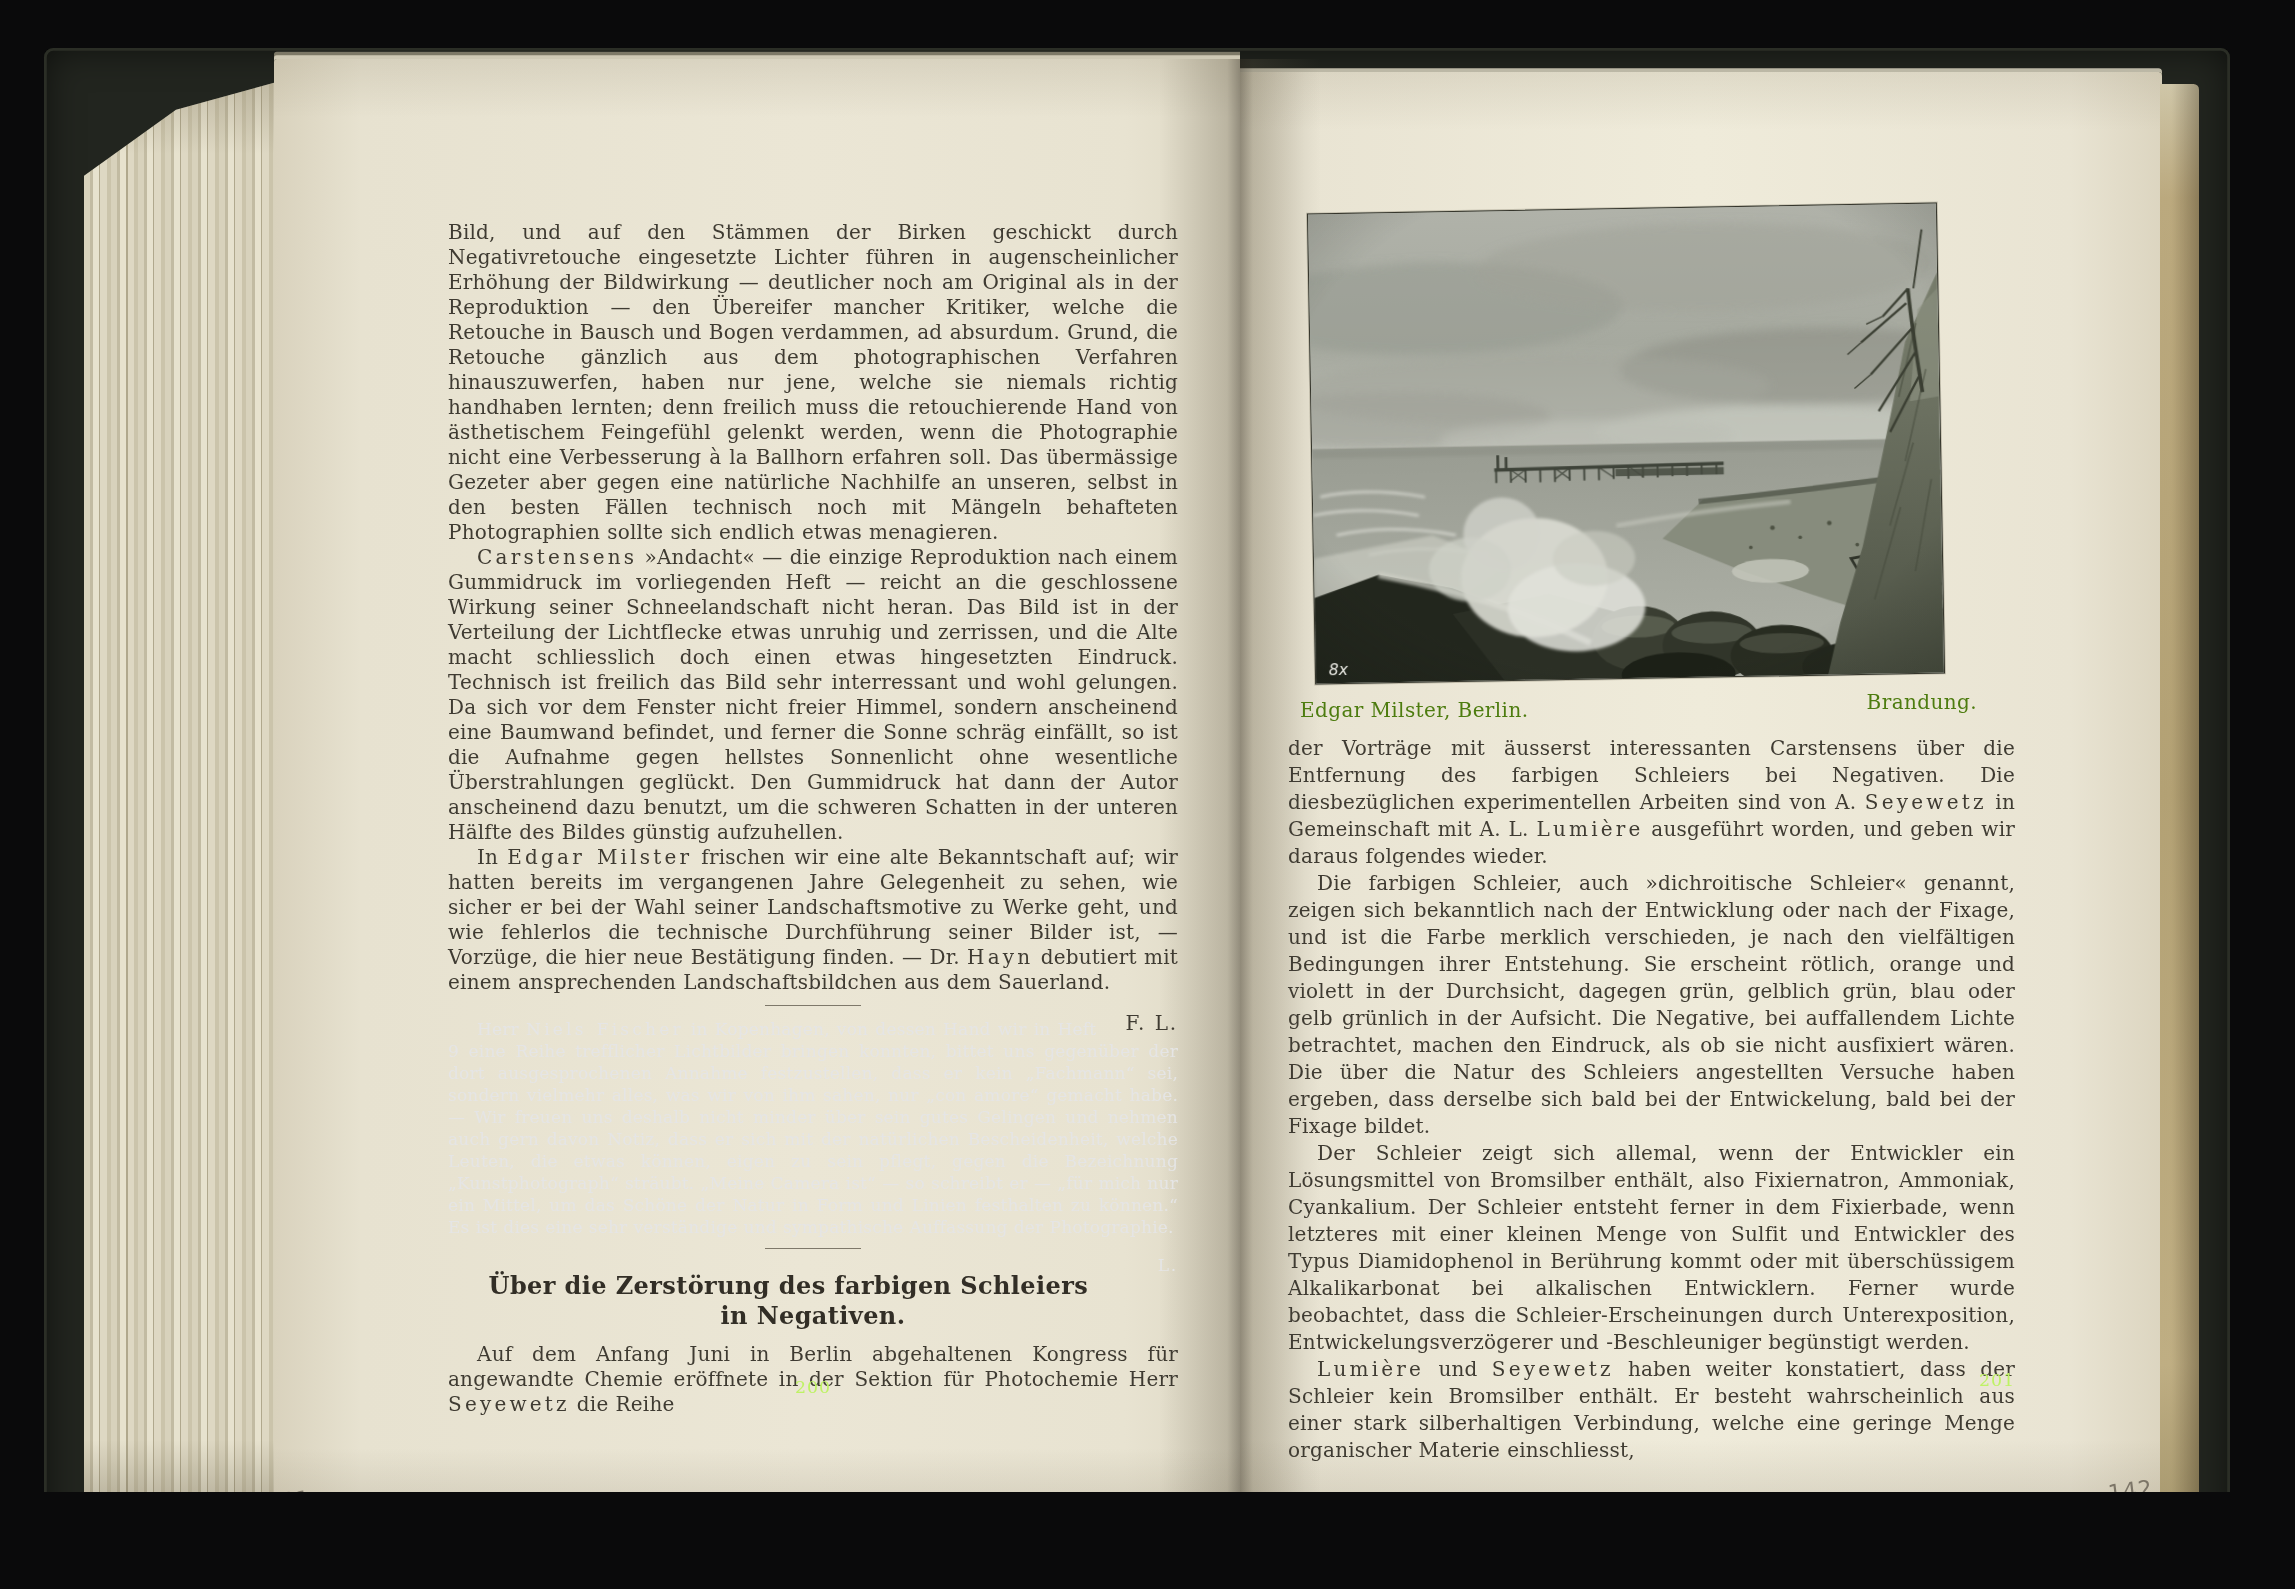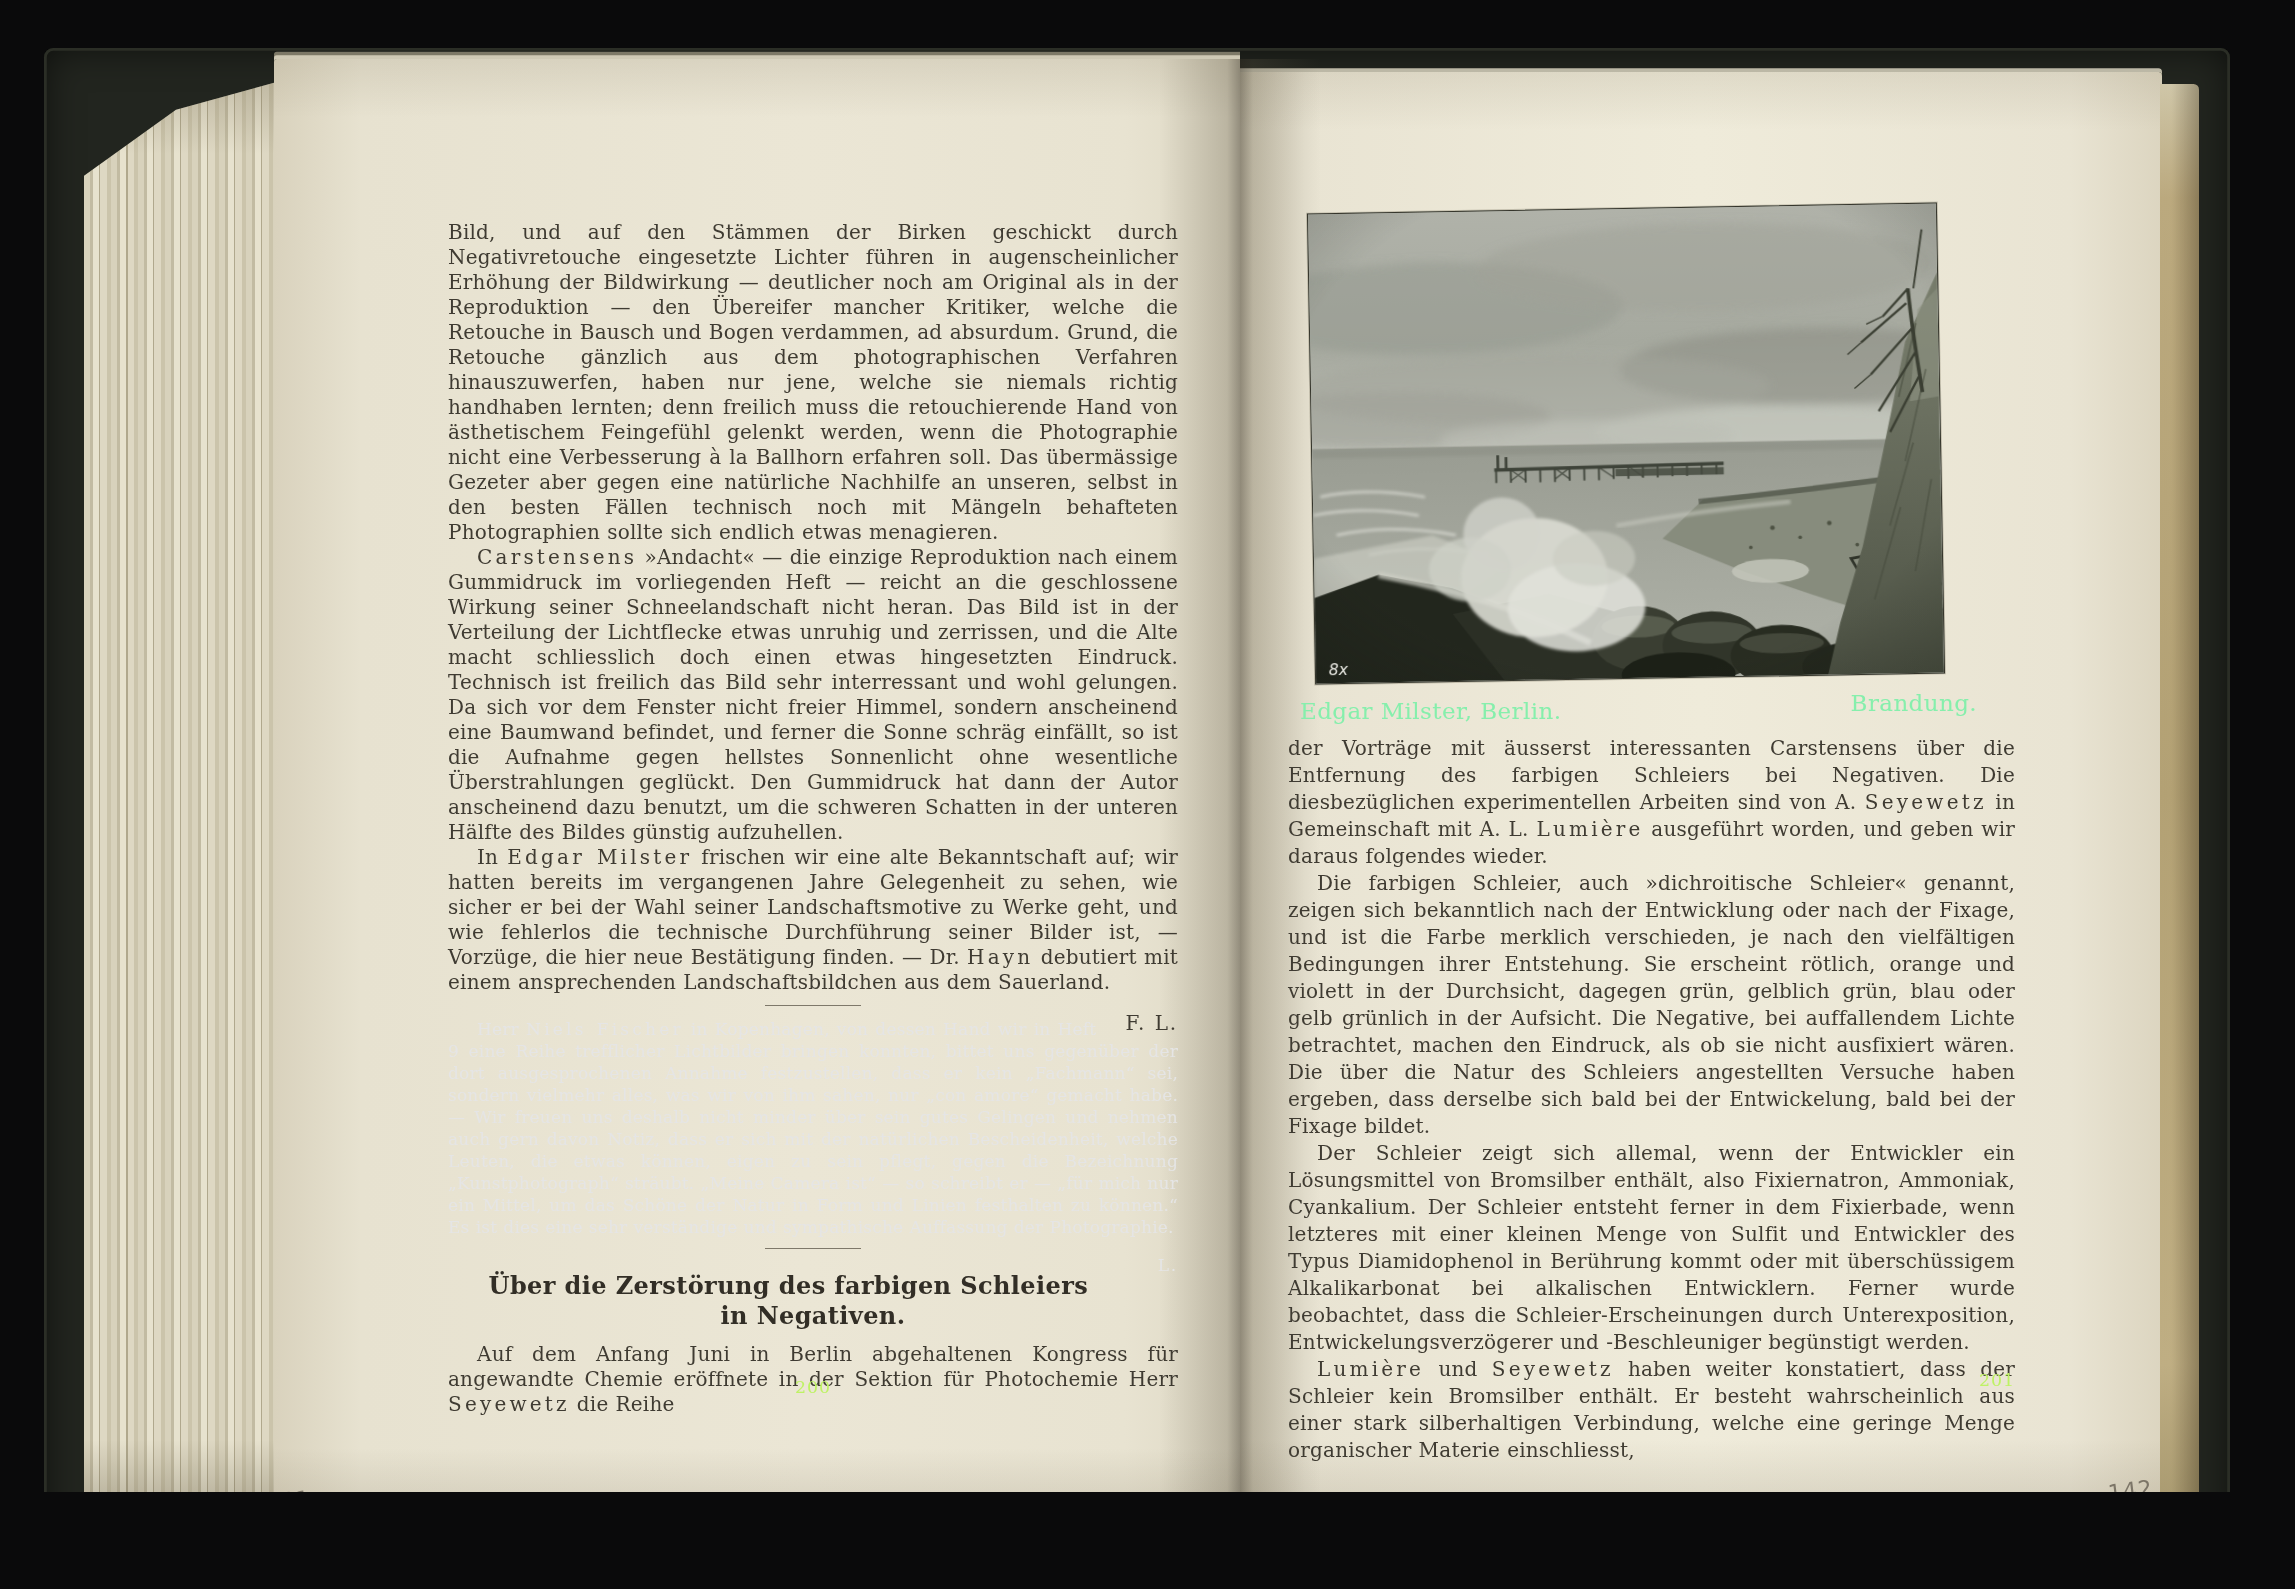--- a/index.html
+++ b/index.html
@@ -80,21 +80,21 @@
   .pencil-left  { left:264px;  top:1488px; transform:rotate(-5deg); letter-spacing:1.8px; }
   .pencil-right { left:2108px; top:1478px; transform:rotate(-7deg); letter-spacing:0.9px; }
   
   .photo {
     position:absolute; left:1311px; top:208px; width:628px; height:469px;
     border:1.8px solid #35352b; background:#aeb1a7;
     transform:rotate(-1deg); transform-origin:center;
     box-shadow:0 0 0 0.9px rgba(120,115,95,.35);
   }
   .photo svg { display:block; width:100%; height:100%; }
-  .caption { position:absolute; font-size:23px; color:#86efac; letter-spacing:0.4px; }
+  .caption { position:absolute; font-size:20px; color:#4d7c0f; letter-spacing:0.4px; }
   .caption-artist { left:1300px; top:698px; }
   .caption-title  { left:1747px; top:690px; width:230px; text-align:right; }
 </style>
 </head>
 <body>
 
 <div id="stage">
 
   <div class="cover"></div>
   <div class="wear" style="left:2103px; top:1513px; width:42px; height:14.7px; background:radial-gradient(closest-side, rgba(205,202,192,.7), rgba(205,202,192,0));"></div>

